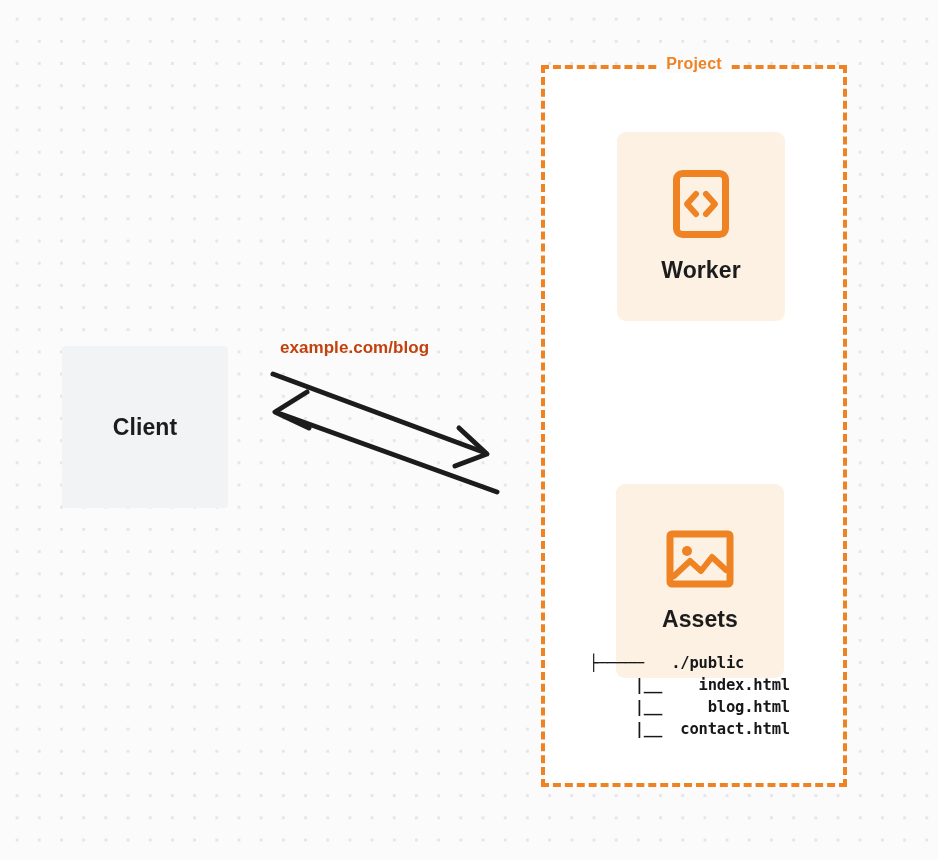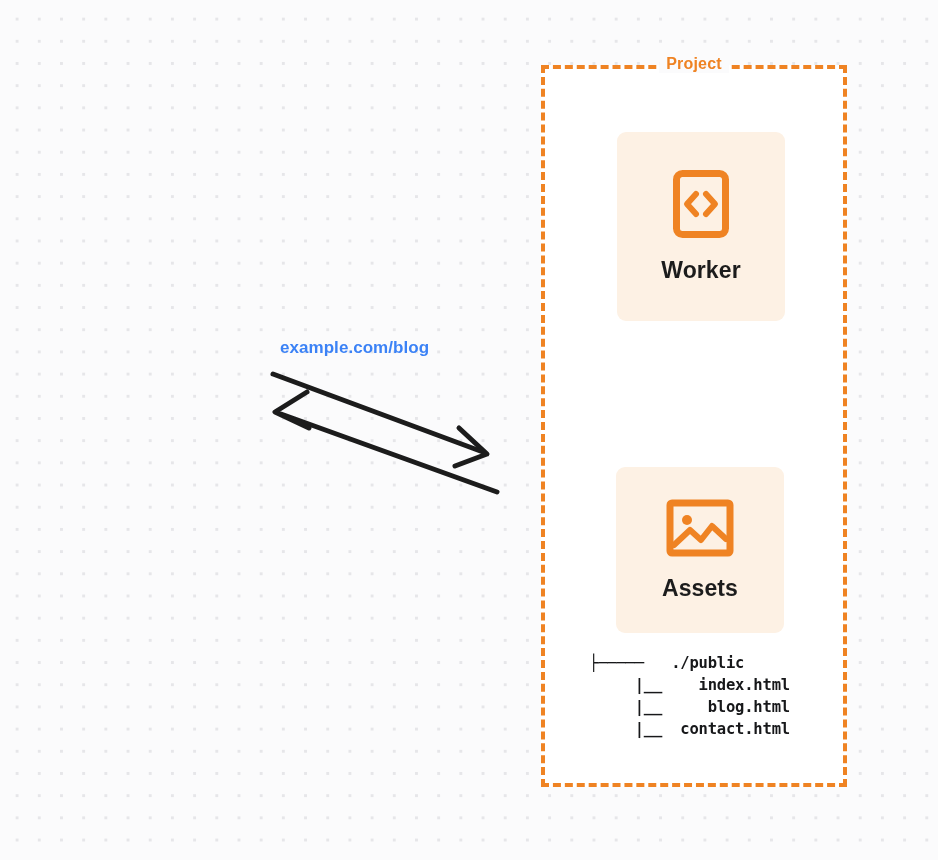--- a/index.html
+++ b/index.html
@@ -42,21 +42,21 @@
     letter-spacing: 0.1px;
   }
 
   
   #flow-label {
     position: absolute;
     left: 280px;
     top: 338px;
     font-size: 17px;
     font-weight: bold;
-    color: #3b82f6;
+    color: #c2410c;
     letter-spacing: 0.05px;
     white-space: nowrap;
   }
   #arrows-layer {
     position: absolute;
     left: 255px;
     top: 360px;
     width: 260px;
     height: 150px;
   }
@@ -98,22 +98,22 @@
   }
   #worker-card {
     left: 72px;
     top: 63px;
     height: 189px;
     padding-top: 0;
     justify-content: center;
   }
   #assets-card {
     left: 71px;
-    top: 398px;
-    height: 166px;
+    top: 415px;
+    height: 194px;
     justify-content: center;
   }
   .service-card .card-icon {
     display: block;
     margin-bottom: 14px;
   }
   .service-card .card-label {
     font-size: 23px;
     font-weight: bold;
     color: #1c1c1c;
@@ -132,20 +132,23 @@
     white-space: pre;
     font-weight: bold;
     letter-spacing: -0.2px;
   }
 </style>
 </head>
 <body>
 
 <div id="canvas">
 
+  <div id="client-node">
+    <span class="node-label">Client</span>
+  </div>
 
   <div id="flow-label">example.com/blog</div>
 
   <svg id="arrows-layer" viewBox="0 0 260 150">
 
     <g>
       <line x1="18" y1="14" x2="228" y2="92" stroke="#1c1c1c" stroke-width="5" stroke-linecap="round"></line>
       <polyline points="204,68 232,94 200,106" fill="none" stroke="#1c1c1c" stroke-width="5" stroke-linecap="round" stroke-linejoin="round"></polyline>
     </g>
 

